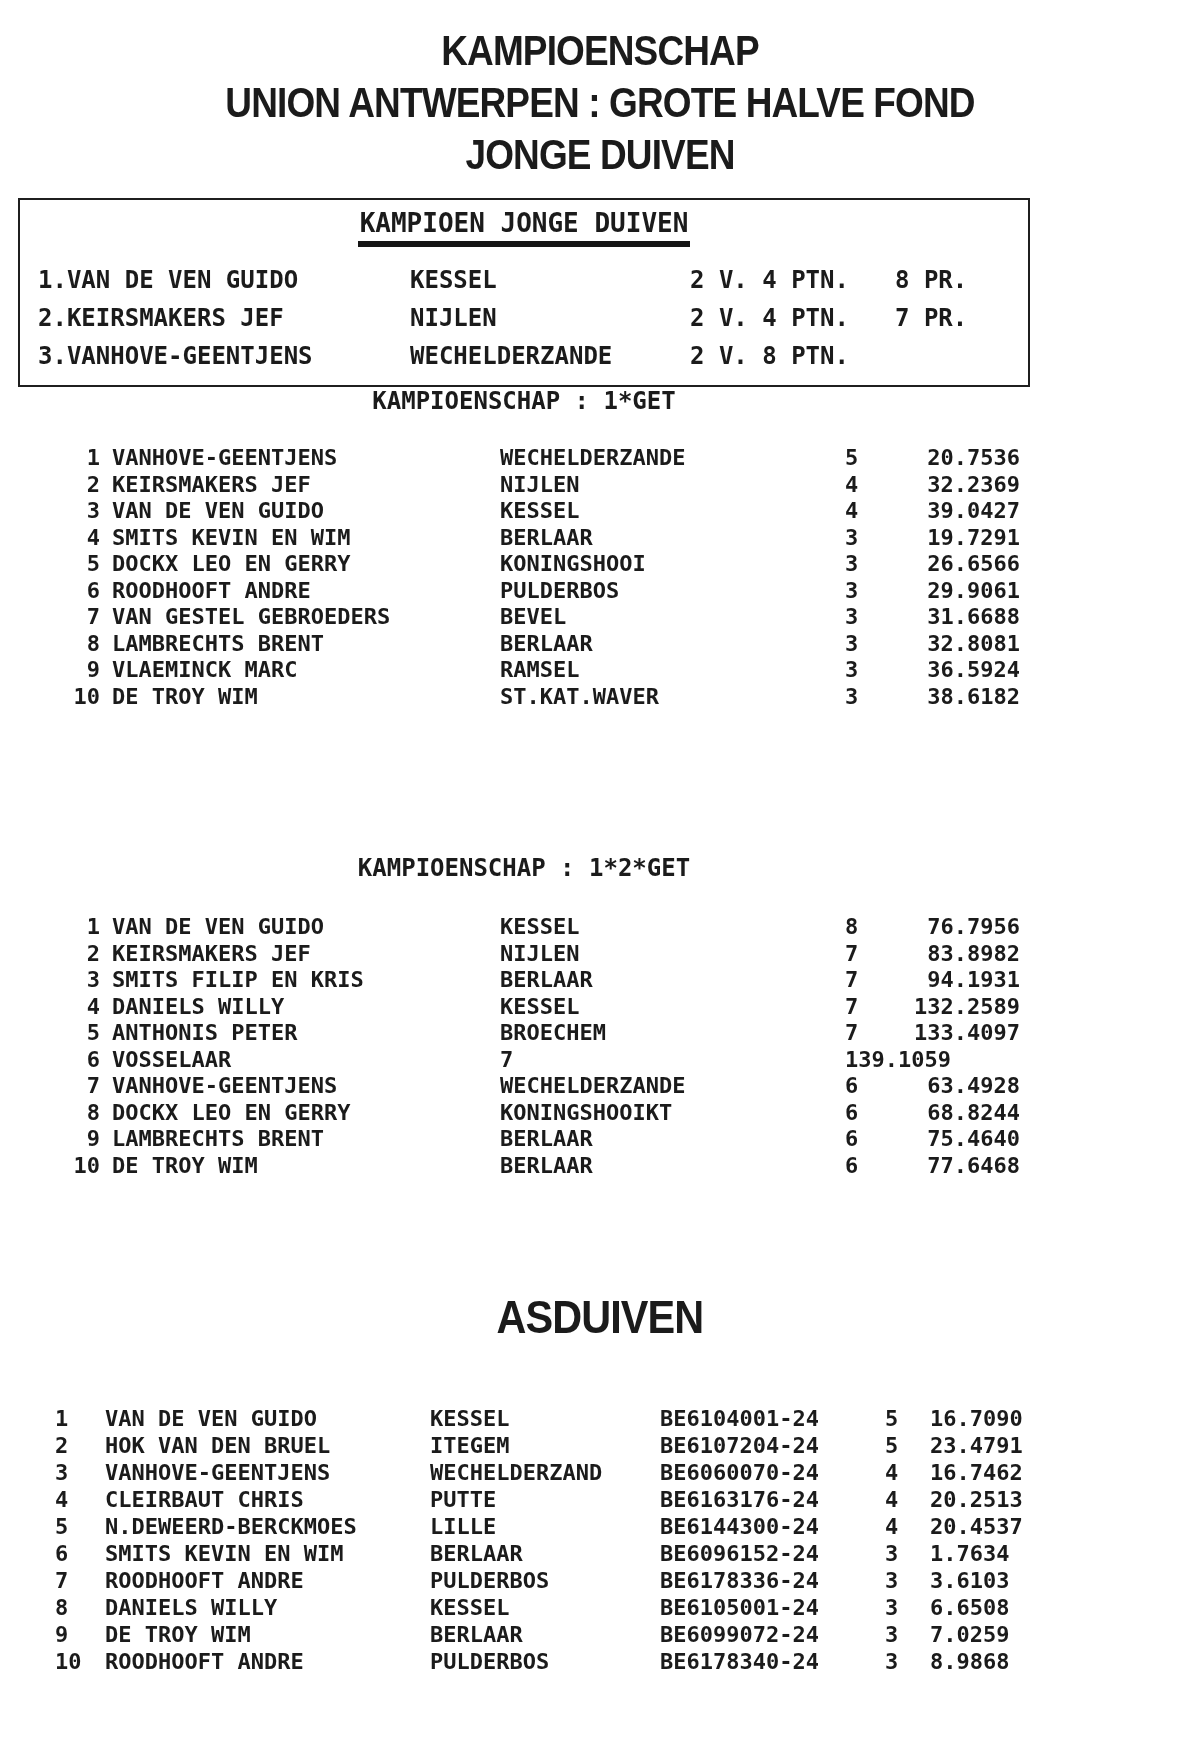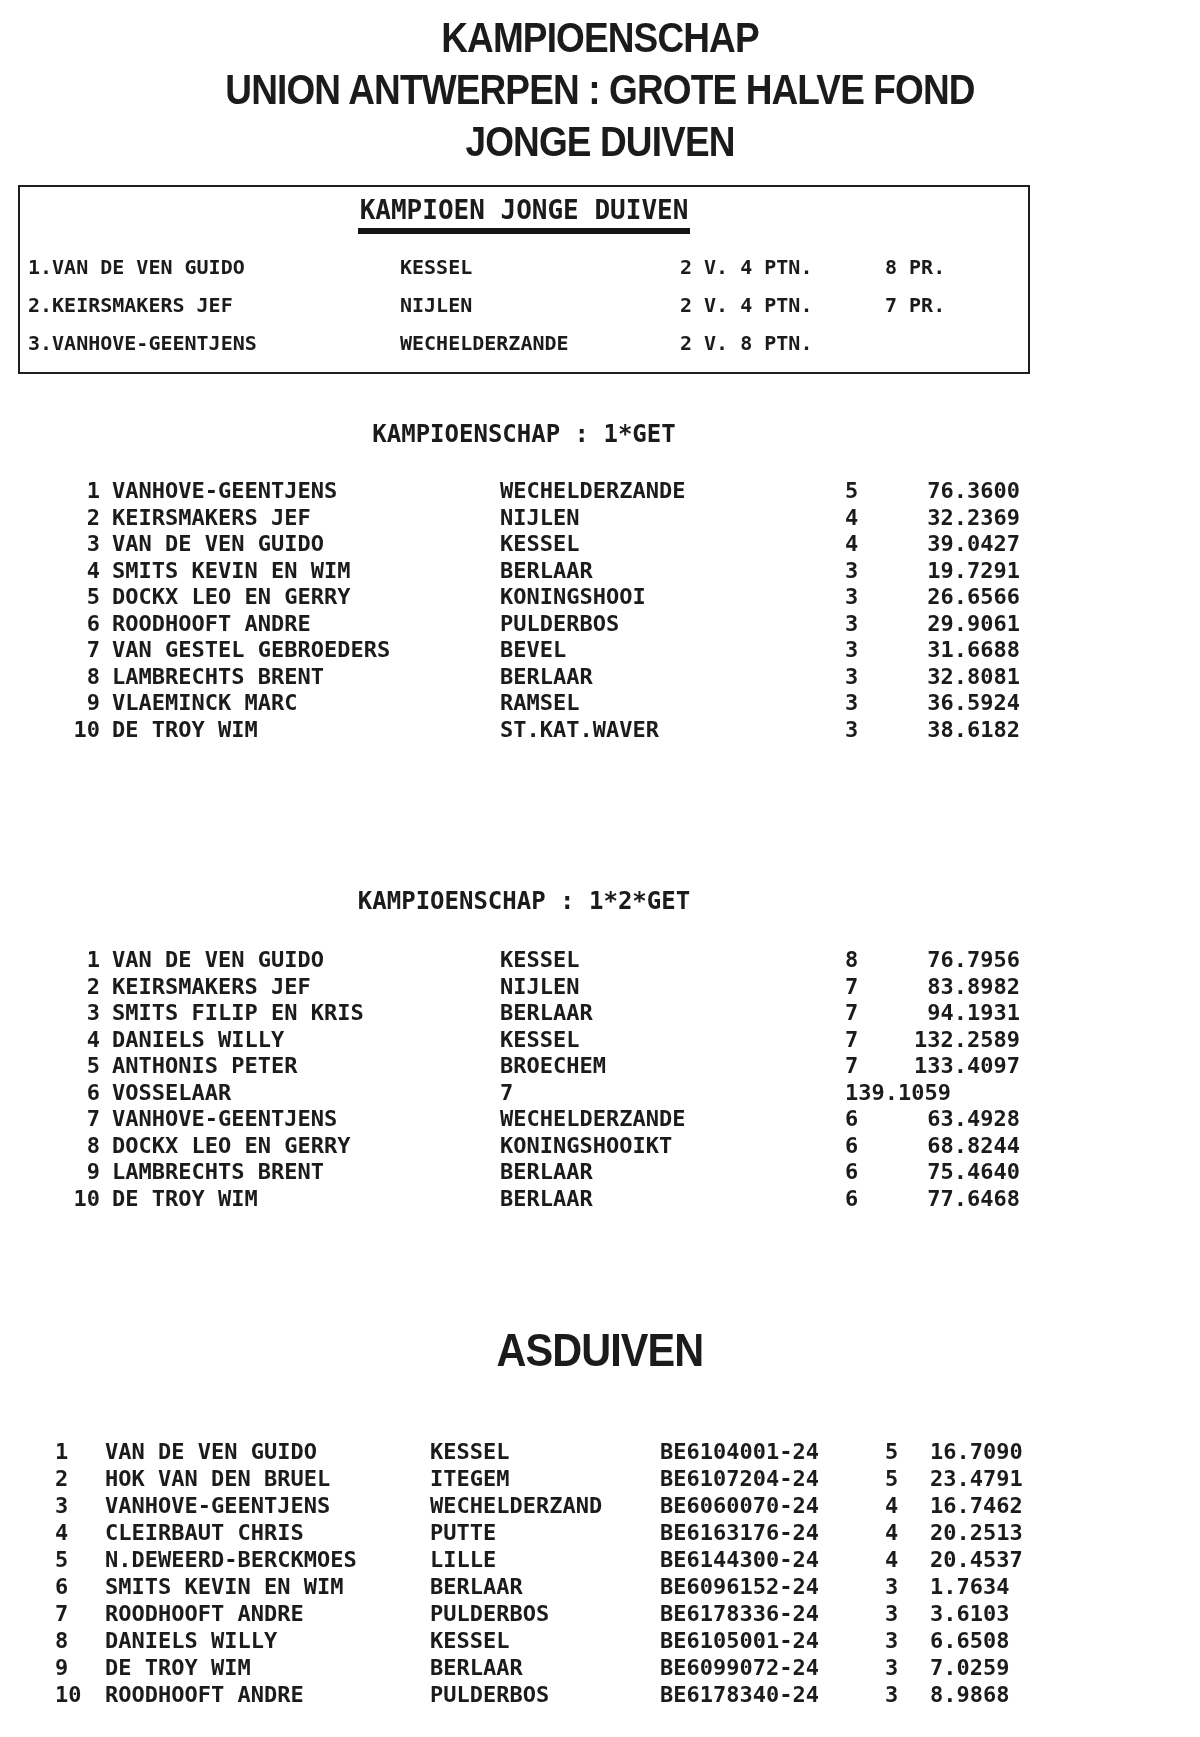--- a/index.html
+++ b/index.html
@@ -7,21 +7,21 @@
     width: 1200px;
     height: 1737px;
     background: #ffffff;
     color: #1b1b1b;
     font-family: "DejaVu Sans Mono", monospace;
     overflow: hidden;
   }
   .page { position: relative; width: 1200px; height: 1737px; }
 
   
-  .doc-title { padding-top: 11px; text-align: center; }
+  .doc-title { padding-top: 4px; text-align: center; margin-top: 20px; }
   .doc-title .tline {
     display: block;
     font-family: "Liberation Sans", sans-serif;
     font-weight: bold;
     font-size: 43px;
     line-height: 52px;
     letter-spacing: -1px;
     transform: scaleX(0.86);
     transform-origin: 50% 50%;
     white-space: nowrap;
@@ -40,37 +40,37 @@
     font-weight: bold;
     font-size: 26px;
     line-height: 30px;
     border-bottom: 6px solid #151515;
     padding: 0 2px 3px 2px;
     white-space: nowrap;
   }
   .kbrow {
     display: grid;
     grid-template-columns: 372px 280px 205px auto;
-    padding-left: 8px;
-    font-weight: bold;
-    font-size: 20px;
+    padding-left: 18px;
+    font-weight: bold;
+    font-size: 24px;
     line-height: 38px;
     white-space: nowrap;
   }
 
   
   .section { width: 1048px; }
   .sec-heading {
     text-align: center;
     font-weight: bold;
     font-size: 24px;
     line-height: 28px;
     white-space: nowrap;
   }
-  .sec1 .sec-heading { margin-top: 46px; }
+  .sec1 .sec-heading { }
   .sec2 .sec-heading { margin-top: 144px; }
   .ctable { margin-top: 30px; }
   .sec2 .ctable { margin-top: 32px; }
   .crow {
     display: grid;
     grid-template-columns: 60px 12px 388px 345px 55px 120px;
     padding-left: 40px;
     font-weight: bold;
     font-size: 22px;
     line-height: 26.5px;
@@ -145,21 +145,21 @@
   <div class="section sec1">
     <div class="sec-heading">KAMPIOENSCHAP : 1*GET</div>
     <div class="ctable">
 
     <div class="crow">
         <span class="c-rank">1</span>
         <span class="c-gap"></span>
         <span class="c-name">VANHOVE-GEENTJENS</span>
         <span class="c-place">WECHELDERZANDE</span>
         <span class="c-count">5</span>
-        <span class="c-coef">76.3600</span>
+        <span class="c-coef">20.7536</span>
       </div>
         <div class="crow">
         <span class="c-rank">2</span>
         <span class="c-gap"></span>
         <span class="c-name">KEIRSMAKERS JEF</span>
         <span class="c-place">NIJLEN</span>
         <span class="c-count">4</span>
         <span class="c-coef">32.2369</span>
       </div>
         <div class="crow">

